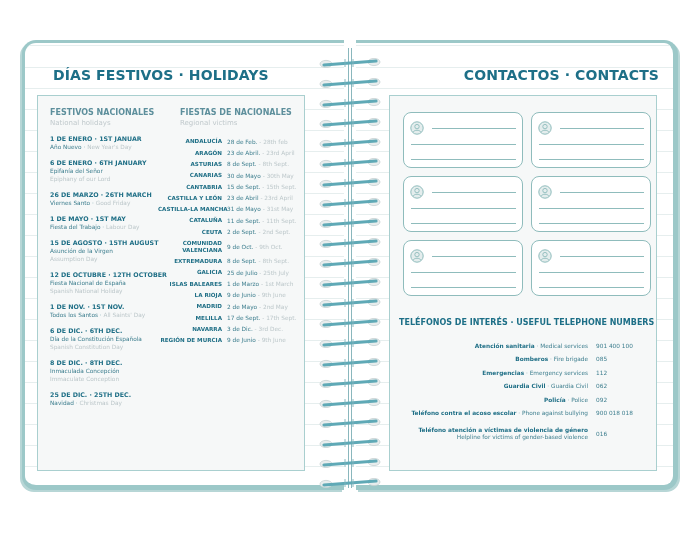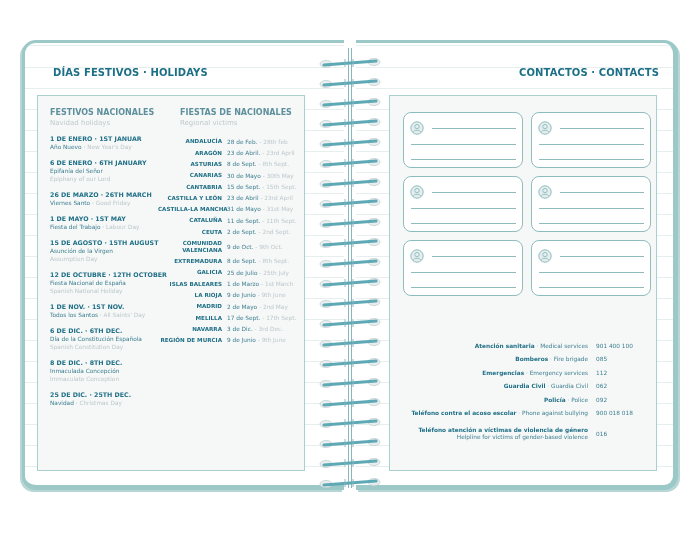--- a/index.html
+++ b/index.html
@@ -32,21 +32,21 @@
     position: absolute; inset: 0;
     background-image: repeating-linear-gradient(to bottom, transparent 0, transparent 20px, #e6eeee 20px, #e6eeee 21px);
     background-position: 0 4px;
   }
 
   .page-title {
     position: absolute;
     top: 24px;
     font-family: "DejaVu Sans", sans-serif;
     font-weight: bold;
-    font-size: 10px;
+    font-size: 14px;
     color: #1d6f87;
     letter-spacing: 0.1px;
   }
   .page-left .page-title { left: 28px; }
   .page-right .page-title { right: 14px; }
 
   .panel {
     position: absolute;
     background: #f6f8f8;
     border: 1.5px solid #a9cfcf;
@@ -119,21 +119,21 @@
 </style>
 </head>
 <body>
 
 <div class="page page-left">
   <div class="rules"></div>
   <div class="page-title">DÍAS FESTIVOS · HOLIDAYS</div>
 
   <div class="panel">
     <div class="col-h" style="left:12px; top:12px;">FESTIVOS NACIONALES</div>
-    <div class="col-sub" style="left:12px; top:23px;">Navidad holidays</div>
+    <div class="col-sub" style="left:12px; top:23px;">National holidays</div>
 
     <div class="col-h" style="left:142px; top:12px;">FIESTAS DE NACIONALES</div>
     <div class="col-sub" style="left:142px; top:23px;">Regional victims</div>
 
     <div class="nat-list" id="nat-list">
         <div class="nat-item">
           <div class="nat-date">1 DE ENERO · 1ST JANUAR</div>
           <div class="nat-es"><span>Año Nuevo</span><span class="nat-sep"> · </span><span class="nat-en">New Year's Day</span></div>
         </div>
         <div class="nat-item">
@@ -315,20 +315,21 @@
           <div class="avatar"><svg viewBox="0 0 14 14" width="14" height="14">
               <circle cx="7" cy="7" r="6.2" fill="#e4eded" stroke="#8fbcbc" stroke-width="1"></circle>
               <circle cx="7" cy="5.6" r="2.2" fill="none" stroke="#8fbcbc" stroke-width="0.9"></circle>
               <path d="M3.2 11.2 C4 8.6 10 8.6 10.8 11.2" fill="none" stroke="#8fbcbc" stroke-width="0.9"></path>
             </svg></div>
           <div class="line l1"></div>
           <div class="line l2"></div>
           <div class="line l3"></div>
         </div>
       </div>
+    <div class="tel-title">TELÉFONOS DE INTERÉS · USEFUL TELEPHONE NUMBERS</div>
     <div class="tel-list" id="tel-list">
         <div class="tel-row">
           <div class="tel-label"><span class="tel-es">Atención sanitaria</span><span class="tel-en"> · </span><span class="tel-en">Medical services</span></div>
           <div class="tel-num">901 400 100</div>
         </div>
         <div class="tel-row">
           <div class="tel-label"><span class="tel-es">Bomberos</span><span class="tel-en"> · </span><span class="tel-en">Fire brigade</span></div>
           <div class="tel-num">085</div>
         </div>
         <div class="tel-row">

